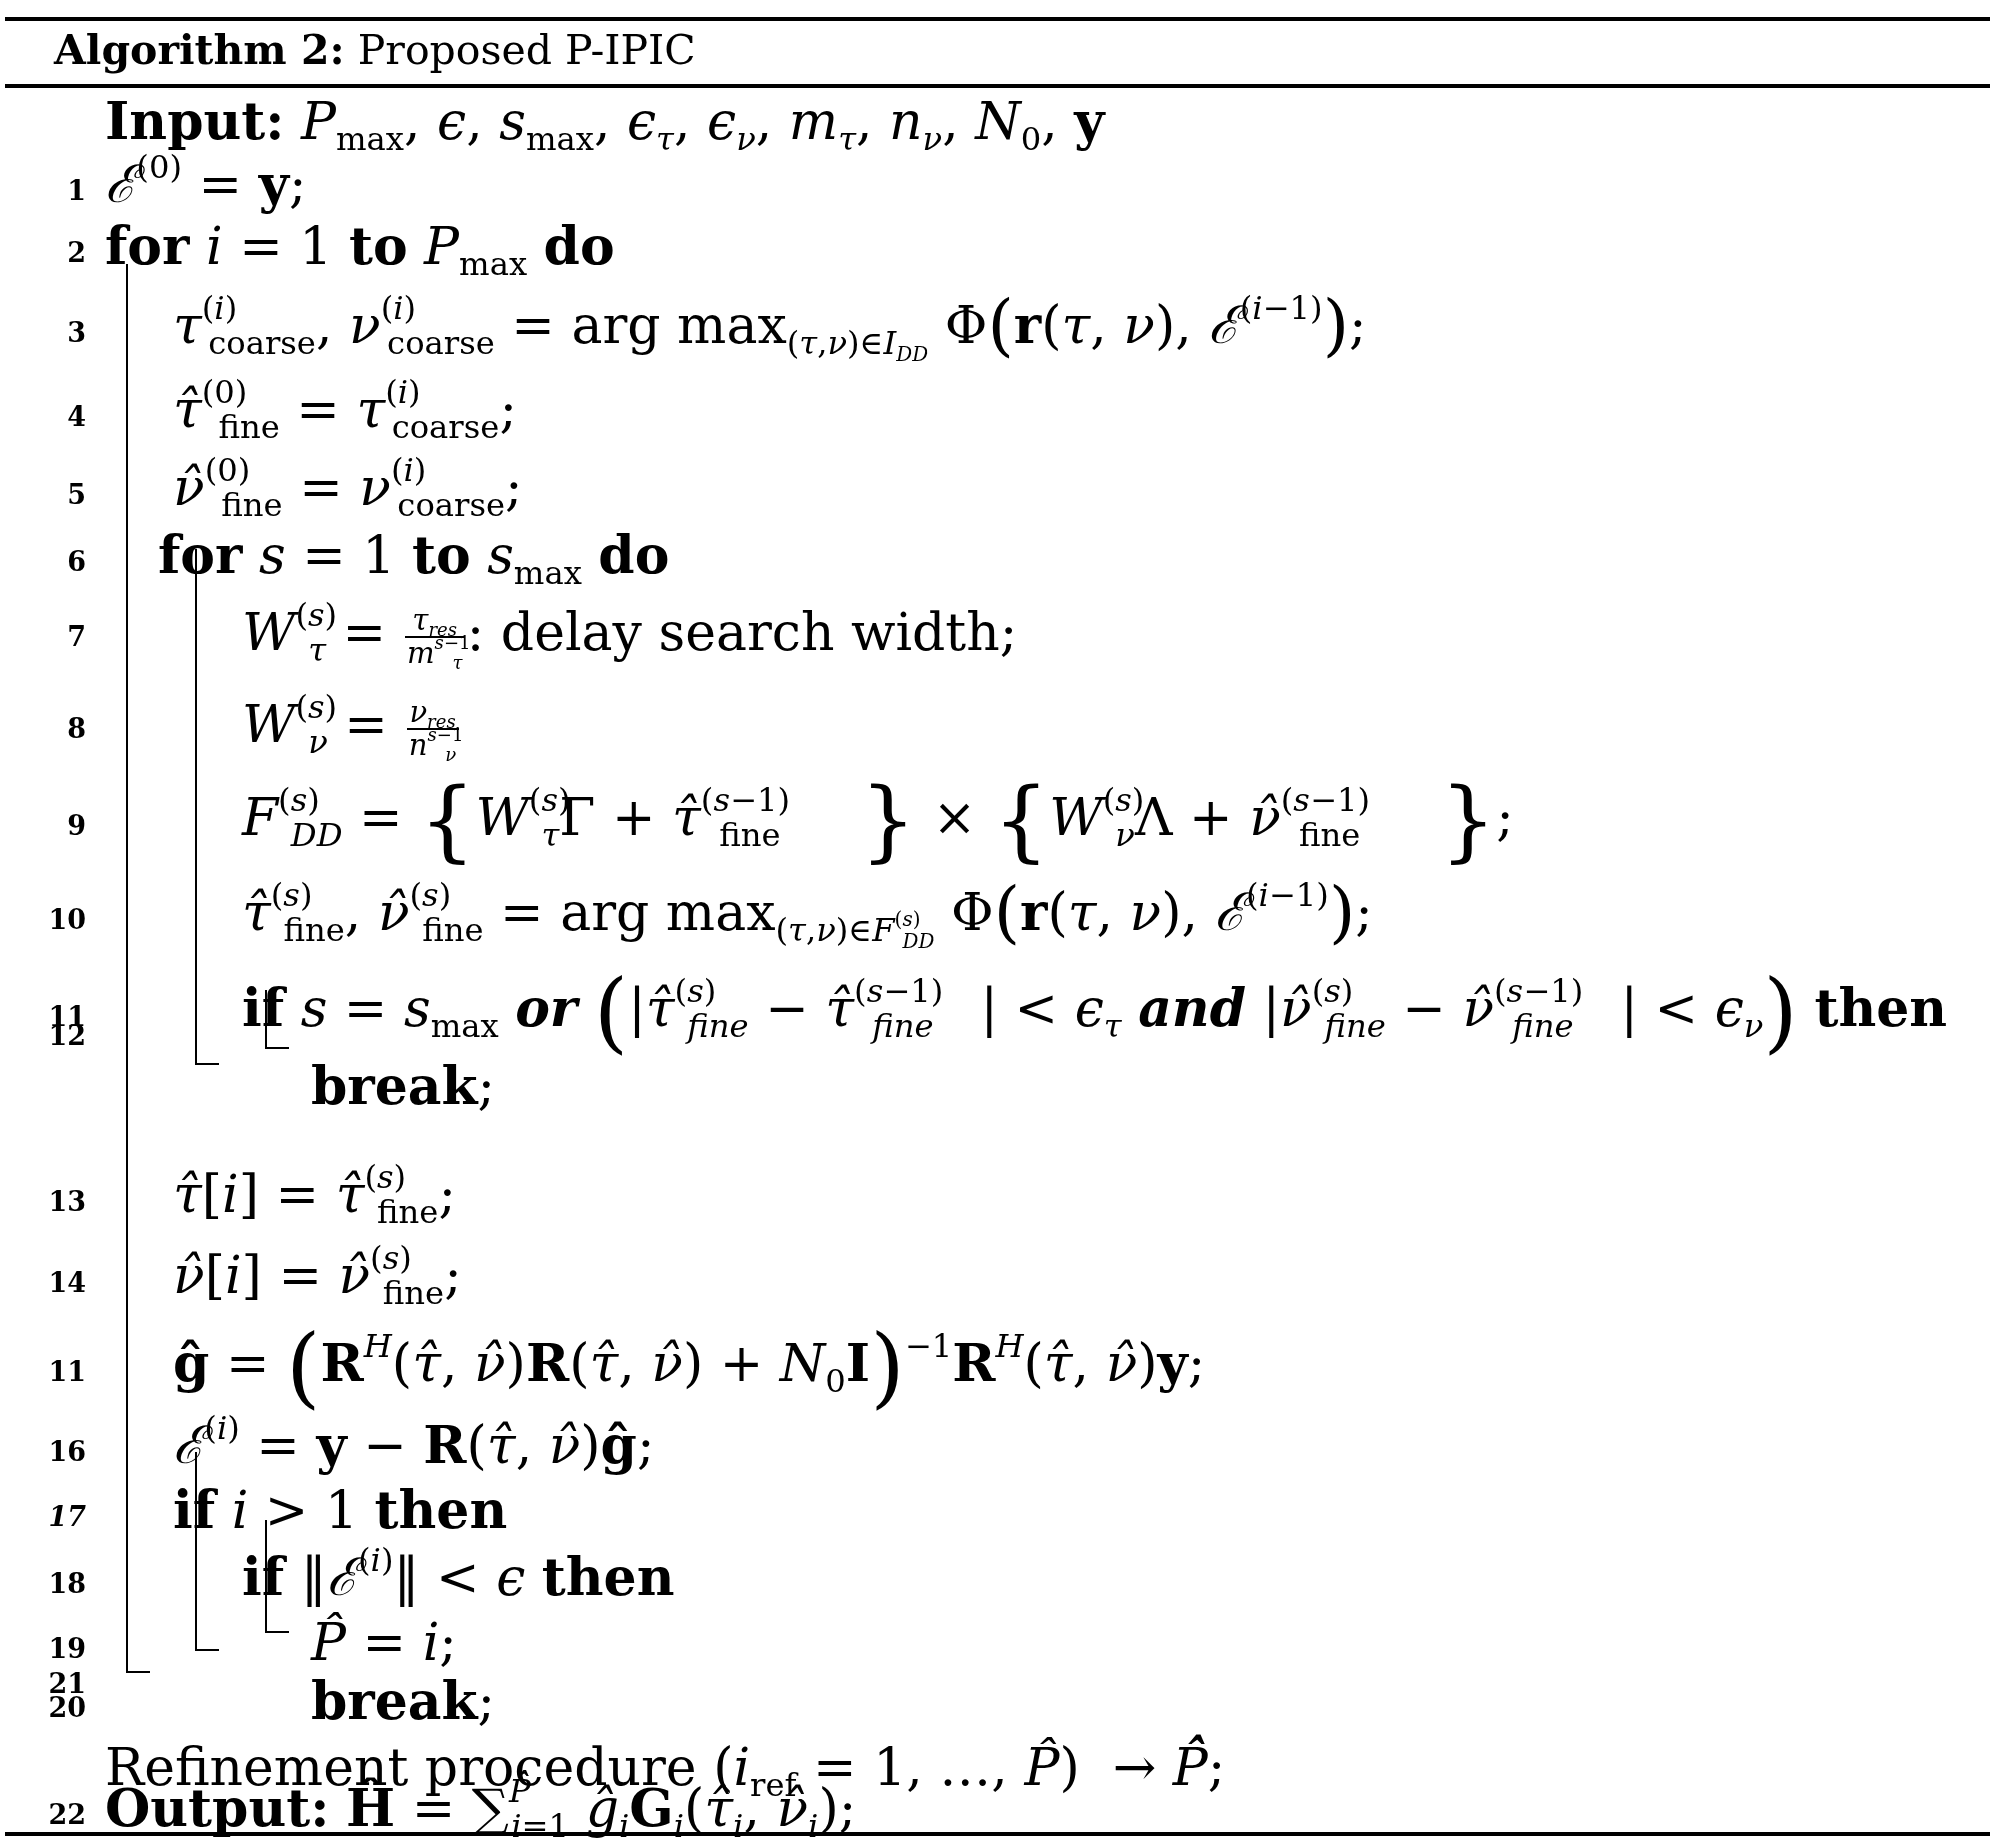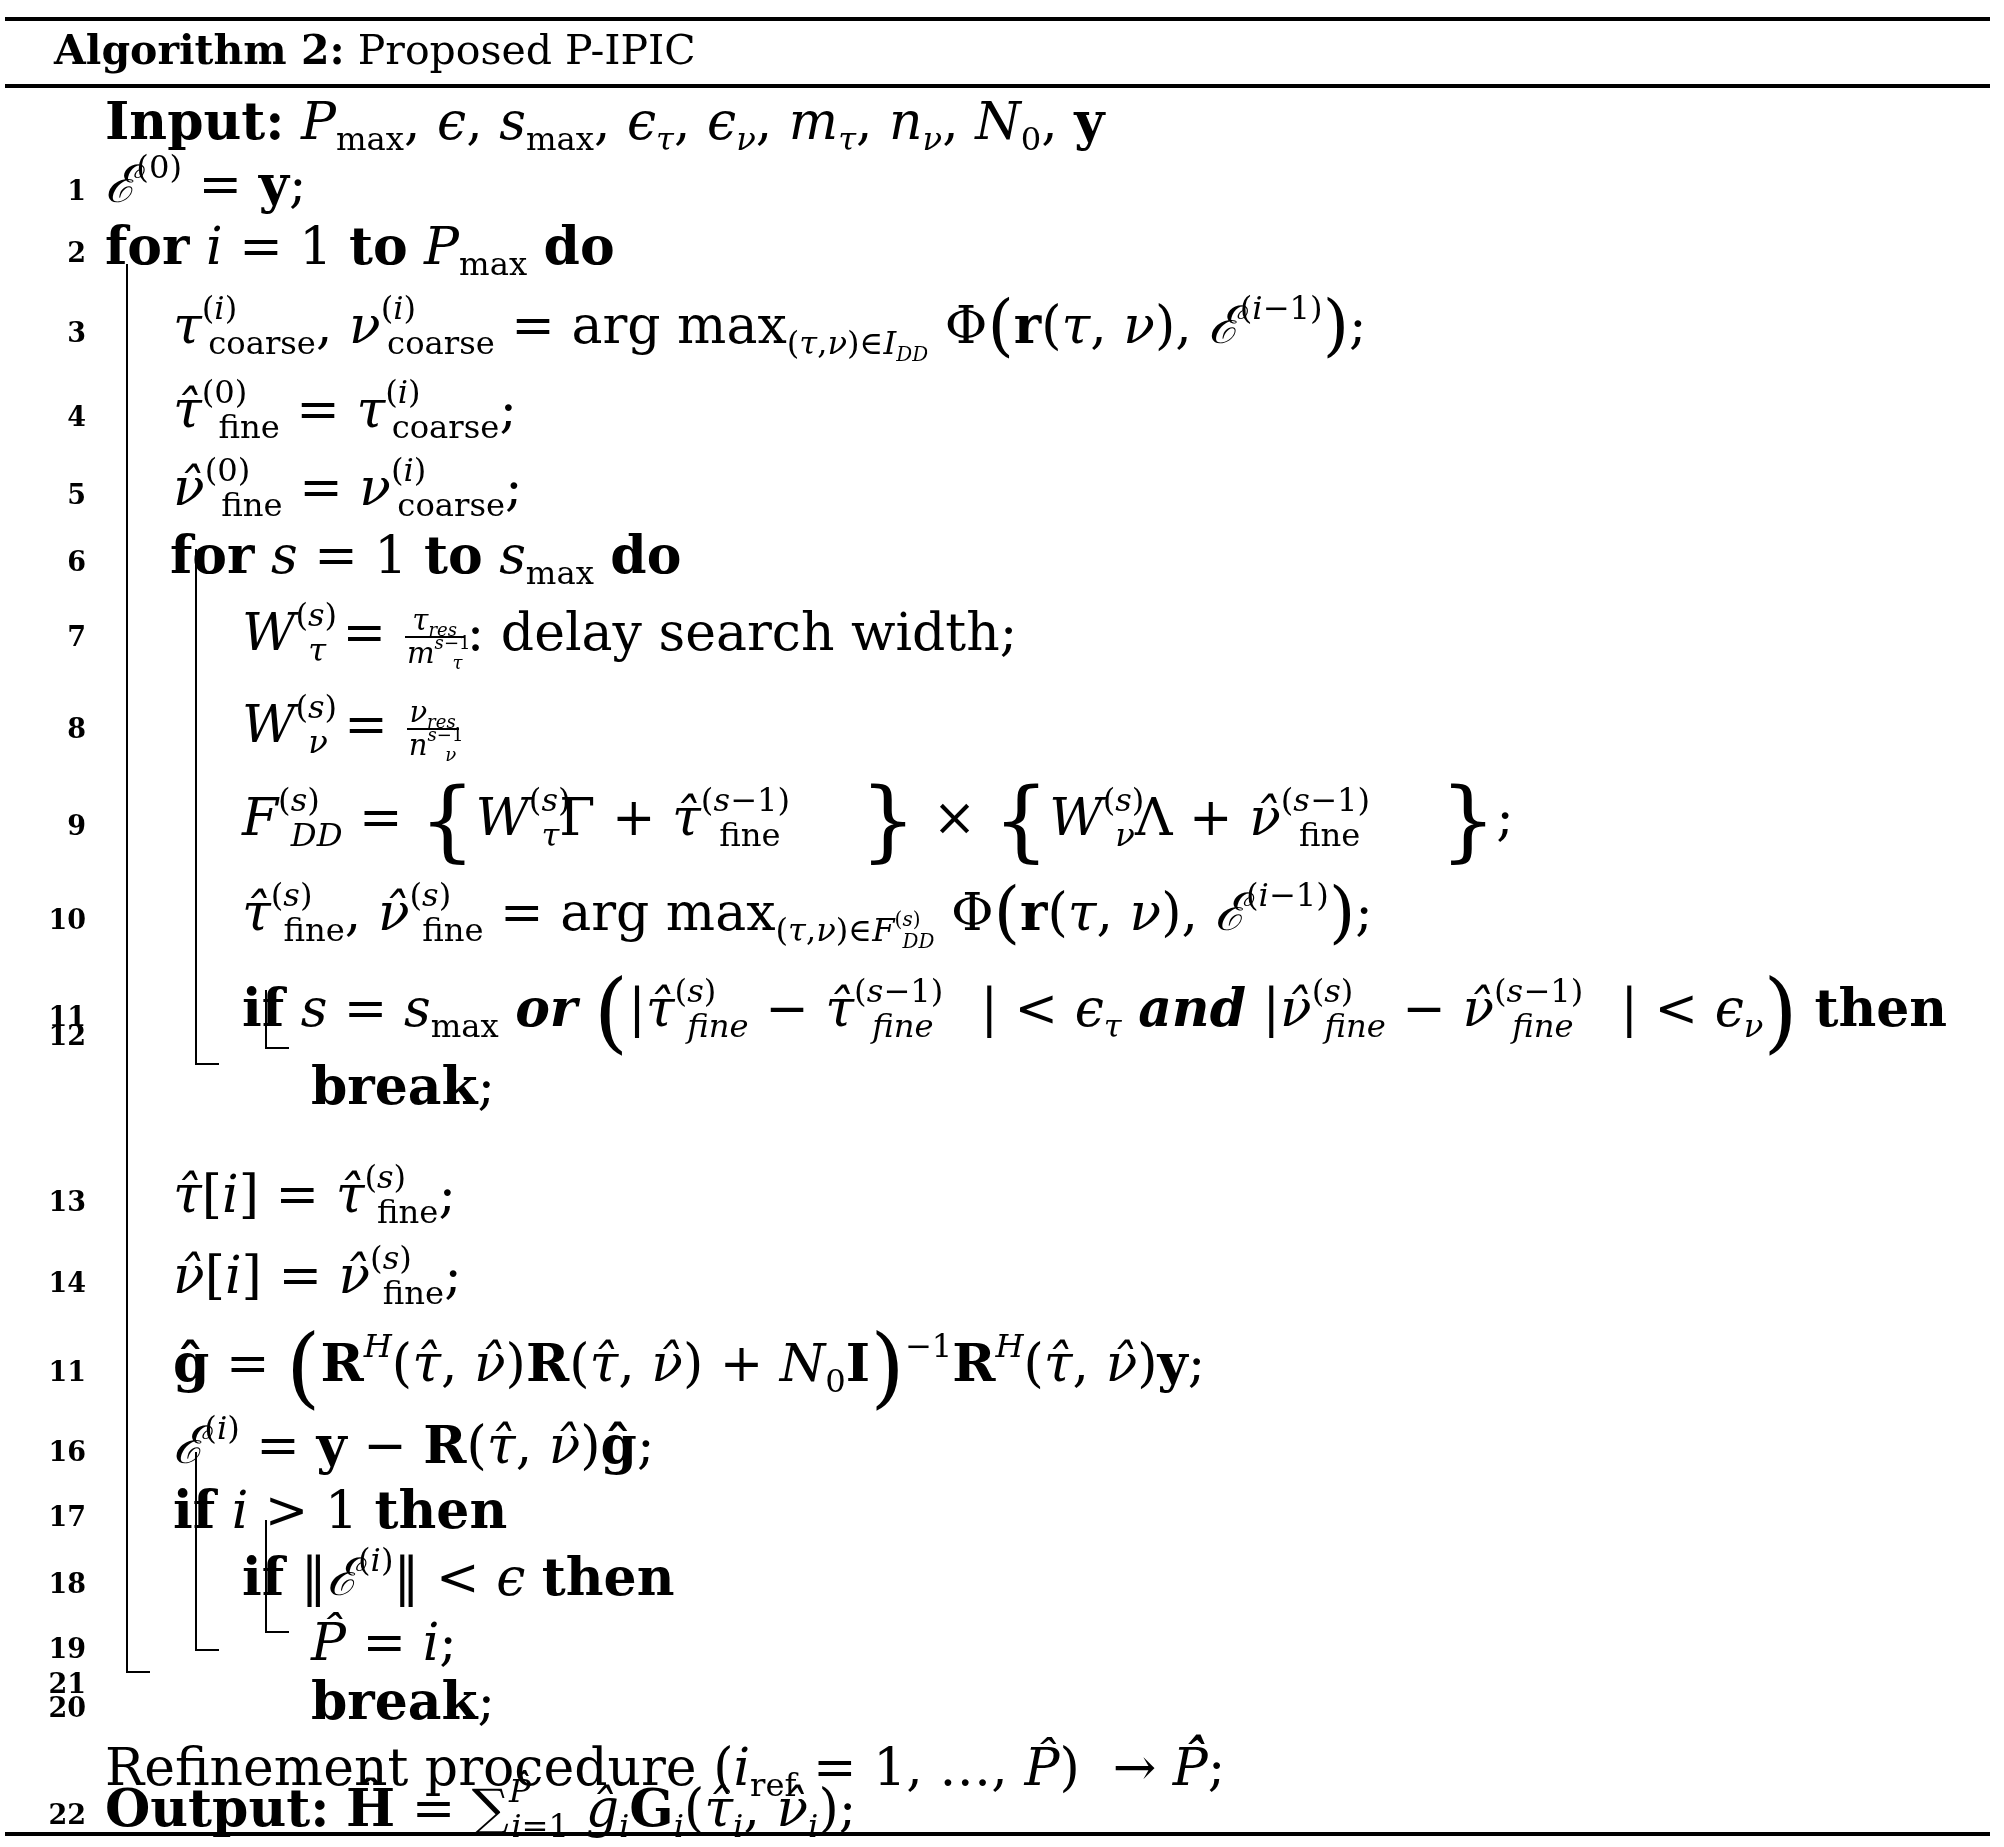--- a/index.html
+++ b/index.html
@@ -48,21 +48,21 @@
 <div class="ln" style="top:621px;">7</div>
 <div class="ln" style="top:713px;">8</div>
 <div class="ln" style="top:810px;">9</div>
 <div class="ln" style="top:904px;">10</div>
 <div class="ln" style="top:1001px;">11</div>
 <div class="ln" style="top:1020px;">12</div>
 <div class="ln" style="top:1186px;">13</div>
 <div class="ln" style="top:1267px;">14</div>
 <div class="ln" style="top:1356px;">11</div>
 <div class="ln" style="top:1436px;">16</div>
-<div class="ln" style="top:1501px;">17</div>
+<div class="ln" style="top:1501px;font-style:italic;">17</div>
 <div class="ln" style="top:1568px;">18</div>
 <div class="ln" style="top:1633px;">19</div>
 <div class="ln" style="top:1692px;">20</div>
 <div class="ln" style="top:1668px;">21</div>
 <div class="ln" style="top:1799px;">22</div>
 
 <div class="vbar" style="left:126px;top:264px;height:1409px;"></div>
 <div class="hbar" style="left:126px;top:1671px;width:24px;"></div>
 
 <div class="vbar" style="left:195px;top:549px;height:516px;"></div>
@@ -90,21 +90,21 @@
 </div>
 
 <div class="line" style="left:173px;top:385px;">
   <i>τ̂</i><sup>(0)</sup><sub style="margin-left:-0.9em">fine</sub> = <i>τ</i><sup>(<i>i</i>)</sup><sub style="margin-left:-0.9em">coarse</sub>;
 </div>
 
 <div class="line" style="left:173px;top:463px;">
   <i>ν̂</i><sup>(0)</sup><sub style="margin-left:-0.9em">fine</sub> = <i>ν</i><sup>(<i>i</i>)</sup><sub style="margin-left:-0.9em">coarse</sub>;
 </div>
 
-<div class="line" style="left:170px;top:531px;">
+<div class="line" style="left:158px;top:531px;">
   <span class="kw">for</span> <i>s</i> = 1 <span class="kw">to</span> <i>s</i><sub>max</sub> <span class="kw">do</span>
 </div>
 
 <div class="line" style="left:242px;top:605px;">
   <i>W</i><sup>(<i>s</i>)</sup><sub style="margin-left:-0.9em"><i>τ</i></sub> = <span class="frac"><span class="num"><i>τ<sub>res</sub></i></span><span class="den"><i>m</i><sup><i>s</i>−1</sup><sub style="margin-left:-1em"><i>τ</i></sub></span></span><span>: delay search width;</span>
 </div>
 
 <div class="line" style="left:242px;top:697px;">
   <i>W</i><sup>(<i>s</i>)</sup><sub style="margin-left:-0.9em"><i>ν</i></sub> = <span class="frac"><span class="num"><i>ν<sub>res</sub></i></span><span class="den"><i>n</i><sup><i>s</i>−1</sup><sub style="margin-left:-1em"><i>ν</i></sub></span></span>
 </div>

